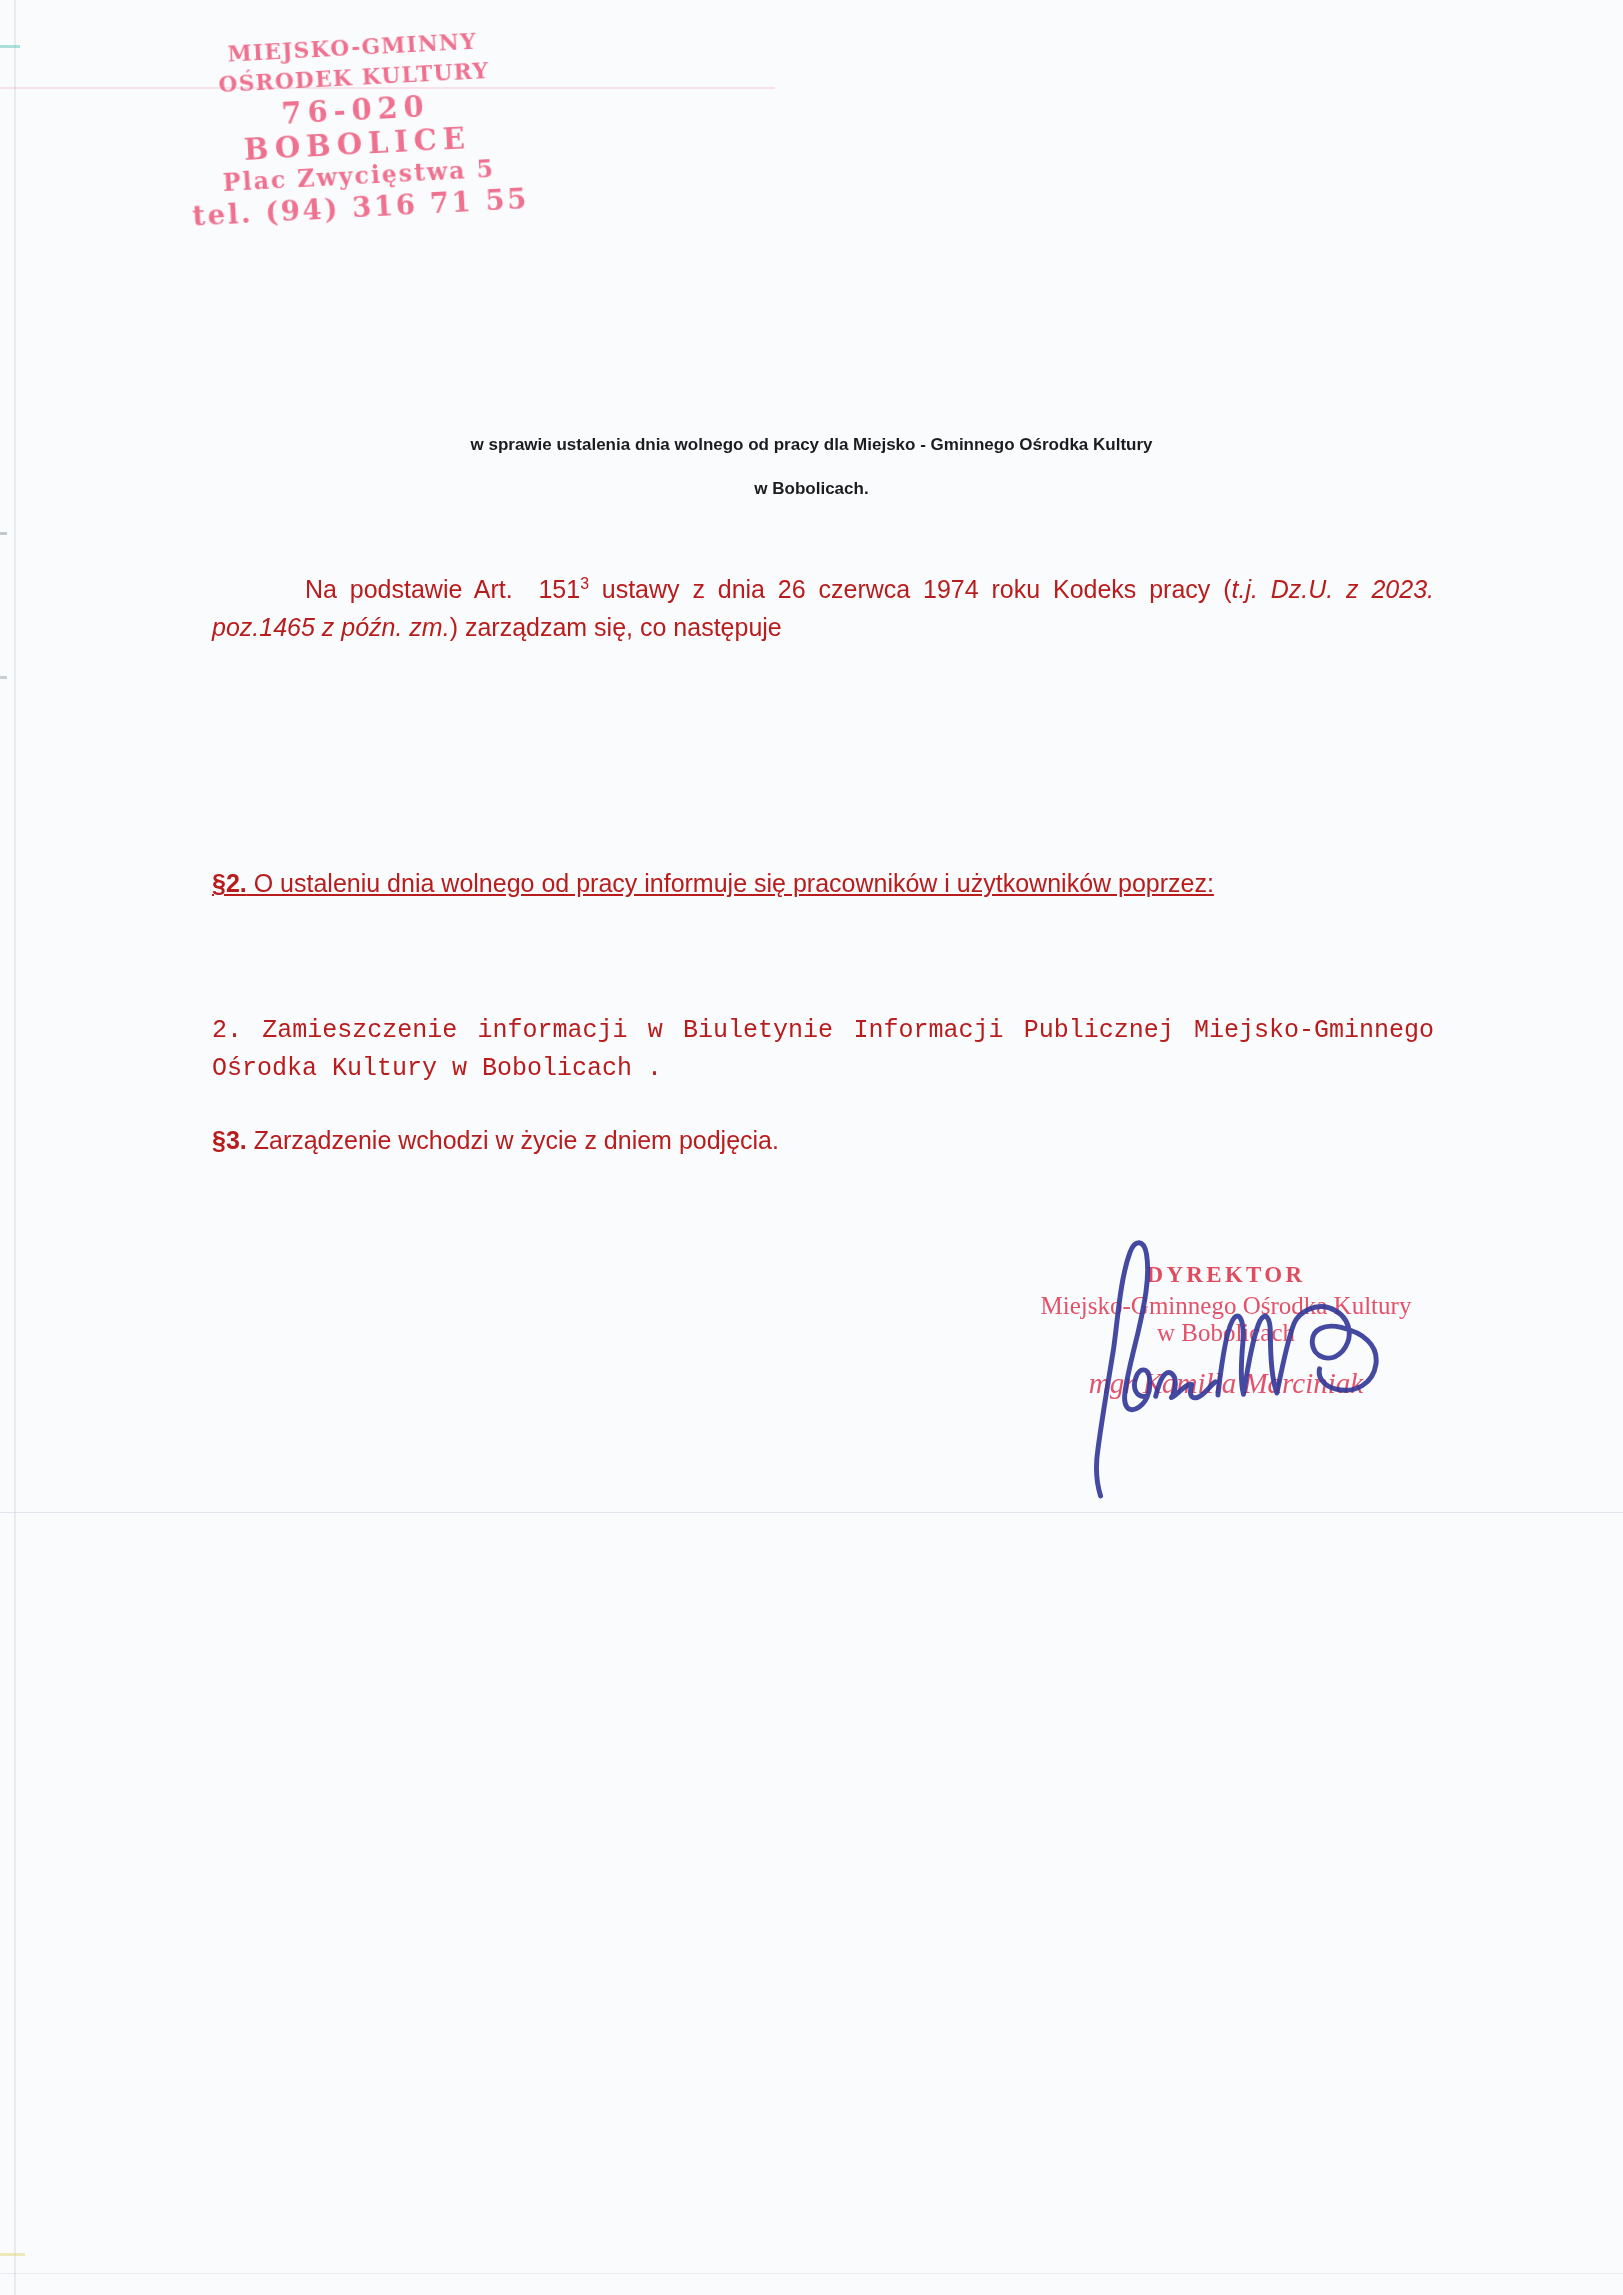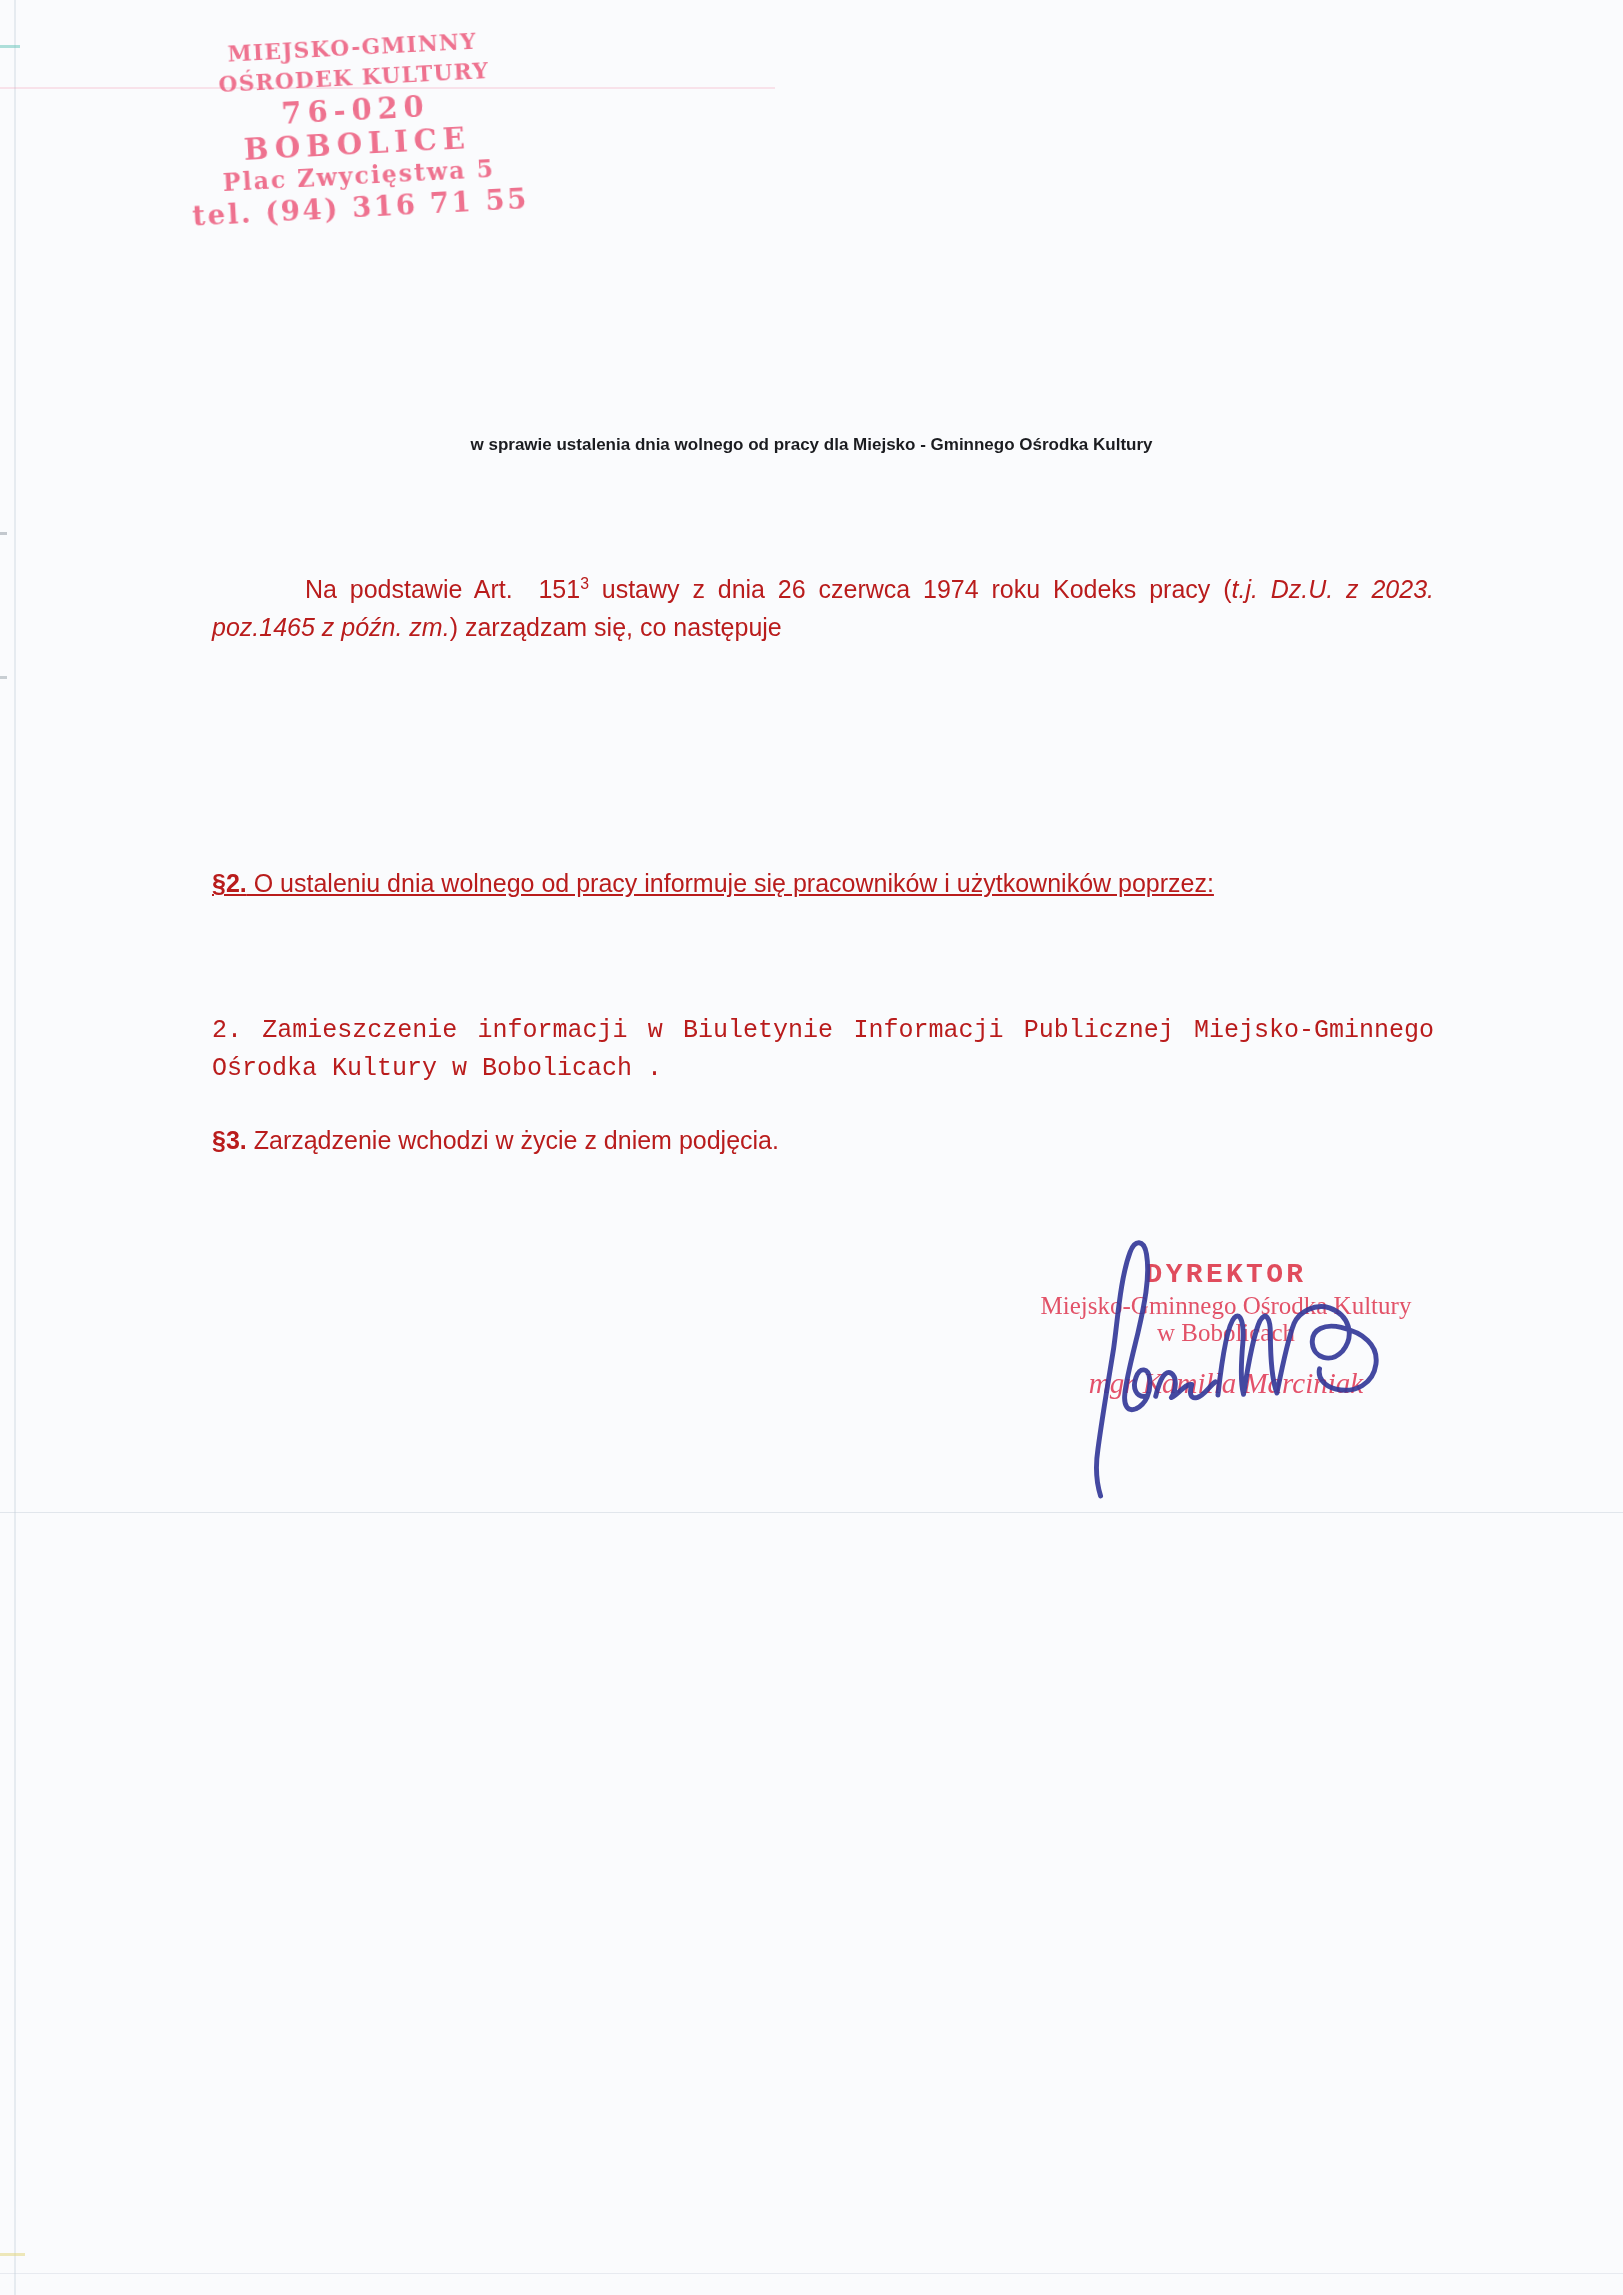--- a/index.html
+++ b/index.html
@@ -85,22 +85,22 @@
 
   
   .sign-stamp {
     position: absolute;
     left: 1016px; top: 1259px; width: 420px;
     text-align: center;
     font-family: "Liberation Serif", serif;
     opacity: .92;
   }
   .sign-role {
-    font-size: 28px; font-weight: bold; letter-spacing: 3.3px;
-    color: #de3e50; line-height: 31.5px; margin-bottom: 1.3px; font-family: Liberation Mono, monospace;
+    font-size: 23px; font-weight: bold; letter-spacing: 3.3px;
+    color: #de3e50; line-height: 31.5px; margin-bottom: 1.3px;
   }
   .sign-org {
     font-size: 25px; color: #e0445c; line-height: 27.6px;
   }
   .sign-name {
     margin-top: 21px;
     font-size: 29px; font-style: italic; color: #e2435e; line-height: 31.5px;
   }
   .sign-ink {
     position: absolute;
@@ -125,20 +125,21 @@
   <div class="stamp-top">
     <div class="st-l1">MIEJSKO-GMINNY OŚRODEK KULTURY</div>
     <div class="st-l2">76-020 BOBOLICE</div>
     <div class="st-l3">Plac Zwycięstwa 5</div>
     <div class="st-l4">tel. (94) 316 71 55</div>
   </div>
 
 
   <div class="subject-block">
     <div>w sprawie ustalenia dnia wolnego od pracy dla Miejsko - Gminnego Ośrodka Kultury</div>
+    <div>w Bobolicach.</div>
   </div>
 
   <p class="par par-legal"><span>Na podstawie Art.&nbsp; 151</span><sup class="fnote">3</sup><span> ustawy z dnia 26 czerwca 1974 roku Kodeks pracy (</span><span class="cite-italic">t.j. Dz.U. z 2023. poz.1465 z późn. zm.</span><span>) zarządzam się, co następuje</span></p>
 
 
   <p class="par par-2"><span class="par-marker">§2.</span><span> O ustaleniu dnia wolnego od pracy informuje się pracowników i użytkowników poprzez:</span></p>
 
   <p class="par par-item2">2. Zamieszczenie informacji w Biuletynie Informacji Publicznej Miejsko-Gminnego Ośrodka Kultury w&nbsp;Bobolicach .</p>
 
   <p class="par par-3"><span class="par-marker">§3.</span><span> Zarządzenie wchodzi w życie z dniem podjęcia.</span></p>

